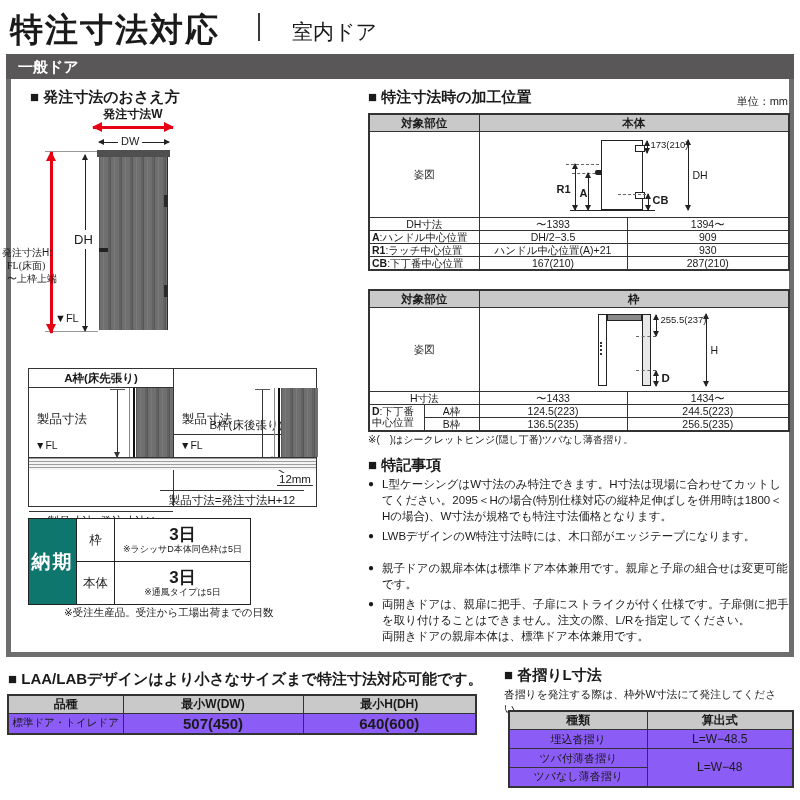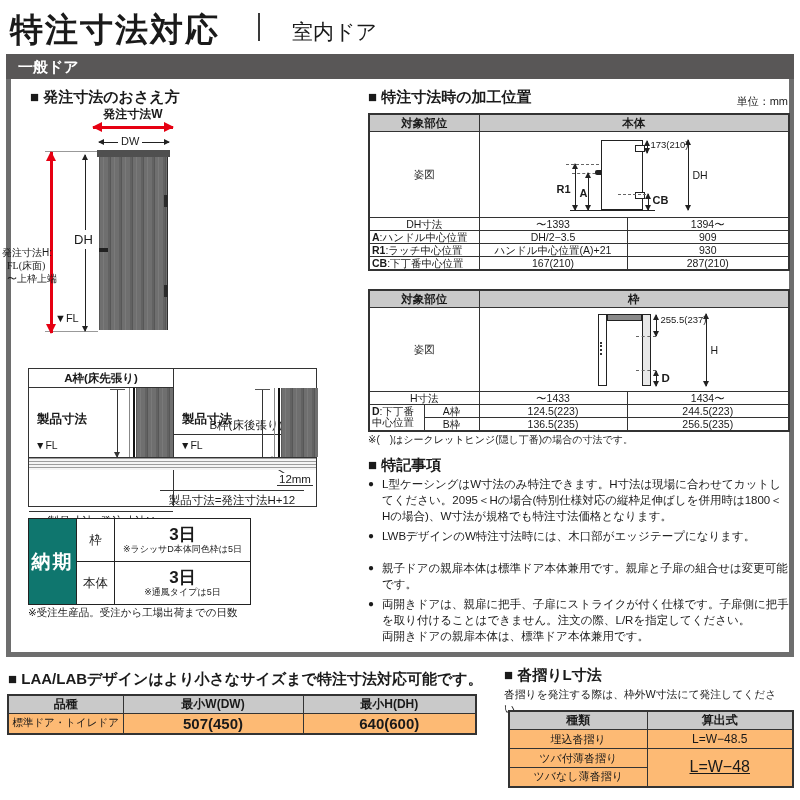--- a/index.html
+++ b/index.html
@@ -49,33 +49,33 @@
 
   .small-lbl { font-size:10px; line-height:13px; }
 
   
   .fr-box { left:28px; top:368px; width:289px; height:139px; border:1.5px solid #333; background:#fff; }
   .fr-head { position:absolute; top:0; height:19px; line-height:19px; text-align:center; font-size:11.5px; border-bottom:1px solid #333; }
   .fr-div { position:absolute; left:144px; top:0; width:1px; height:100%; background:#333; }
   .fr-floorline { position:absolute; left:0; top:88px; width:100%; height:1px; background:#333; }
   .fr-hatch { position:absolute; left:0; top:89px; width:100%; height:12px; }
   .fr-formula { position:absolute; top:121px; height:18px; line-height:18px; border-top:1px solid #333; text-align:center; font-size:11.5px; }
-  .prod-lbl { position:absolute; font-size:12.5px; font-weight:bold; }
+  .prod-lbl { position:absolute; font-size:12.5px; font-weight:normal; }
   .fl-lbl { position:absolute; font-size:10.5px; }
 
   
   table { border-collapse:collapse; }
   .delivery { border:1.5px solid #222; }
   .delivery td { border:1.5px solid #222; text-align:center; vertical-align:middle; }
   .delivery .dark { background:#0f766e; color:#fff; font-size:19px; font-weight:bold; letter-spacing:2px; }
   .delivery .part { font-size:12.5px; background:#fff; }
   .delivery .val { background:#fff; height:43px;margin-top:32px; }
   .days { font-size:17px; font-weight:bold; line-height:18px; }
   .dnote { font-size:9px; line-height:10px; }
-  .foot { font-size:10.5px; }
+  .foot { font-size:10.5px;margin-left:36px; }
 
   
   .spec { border:2px solid #333; table-layout:fixed; }
   .spec td { border:1px solid #333; background:#fff; text-align:center; font-size:10.5px; line-height:12px; height:13px; padding:0 2px; overflow:hidden; }
   .spec .gh { background:#c9c9c9; font-weight:bold; font-size:11.5px; height:17px; }
   .figcell { position:relative; padding:0; }
   .figlbl { position:absolute; font-size:9.5px; line-height:10px; white-space:nowrap; }
   .figlbl-b { position:absolute; font-size:11px; font-weight:bold; line-height:11px; background:#fff; white-space:nowrap; }
   .post { position:absolute; background:#fff; border:1px solid #222; }
   .stack { display:block; line-height:11px; }
@@ -85,21 +85,21 @@
   
   .notes { left:368px; top:476px; width:421px; list-style:none; font-size:11.5px; line-height:16px; }
   .notes li { position:relative; padding-left:14px; white-space:pre-line; }
   .notes li::before { content:"●"; position:absolute; left:0; top:0; font-size:10px; }
   .notes li:nth-child(1){ margin-bottom:4px; }
   .notes li:nth-child(2){ margin-bottom:16px; }
   .notes li:nth-child(3){ margin-bottom:4px; }
 
   
   .btab { border:2px solid #333; table-layout:fixed; }
-  .btab td { border:1px solid #333; background:#fdba74; text-align:center; vertical-align:middle; }
+  .btab td { border:1px solid #333; background:#8b5cf6; text-align:center; vertical-align:middle; }
   .btab .gh { background:#c9c9c9; font-weight:bold; font-size:12px; height:18px; }
   .big-val { font-size:15px; font-weight:bold; }
   .desc { font-size:10.8px; }
 </style>
 </head>
 <body>
 
 <div class="abs page-title">特注寸法対応</div>
 <div class="abs title-divider"></div>
 <div class="abs page-subtitle">室内ドア</div>
@@ -294,21 +294,21 @@
     <td>124.5(223)</td>
     <td>244.5(223)</td>
   </tr>
   <tr>
     <td>B枠</td>
     <td>136.5(235)</td>
     <td>256.5(235)</td>
   </tr>
 </tbody>
   </table>
-<div class="abs" style="left:368px;top:433px;font-size:10px;">※(　)はシークレットヒンジ(隠し丁番)の場合の寸法です。</div>
+<div class="abs" style="left:368px;top:433px;font-size:10px;">※(　)はシークレットヒンジ(隠し丁番)ツバなし薄沓摺り。</div>
 
 <div class="abs h2" style="left:368px;top:456px;">■ 特記事項</div>
 <ul class="abs notes">
   <li>L型ケーシングはW寸法のみ特注できます。H寸法は現場に合わせてカットしてください。2095＜Hの場合(特別仕様対応の縦枠足伸ばしを併用時は1800＜Hの場合)、W寸法が規格でも特注寸法価格となります。</li>
   <li>LWBデザインのW特注寸法時には、木口部がエッジテープになります。</li>
   <li>親子ドアの親扉本体は標準ドア本体兼用です。親扉と子扉の組合せは変更可能です。</li>
   <li>両開きドアは、親扉に把手、子扉にストライクが付く仕様です。子扉側に把手を取り付けることはできません。注文の際、L/Rを指定してください。
 両開きドアの親扉本体は、標準ドア本体兼用です。</li>
 </ul>
 
@@ -344,19 +344,19 @@
       <tr>
     <td class="gh">種類</td>
     <td class="gh">算出式</td>
   </tr>
   <tr>
     <td style="font-size:11px;height:19px;">埋込沓摺り</td>
     <td style="font-size:12px;">L=W−48.5</td>
   </tr>
   <tr>
     <td style="font-size:11px;height:19px;">ツバ付薄沓摺り</td>
-    <td rowspan="2" style="font-size:16px;text-decoration:underline;">L=W−48</td>
+    <td rowspan="2" style="font-size:12px;">L=W−48</td>
   </tr>
   <tr>
     <td style="font-size:11px;height:19px;">ツバなし薄沓摺り</td>
   </tr>
 </tbody>
   </table>
 
 </body></html>

